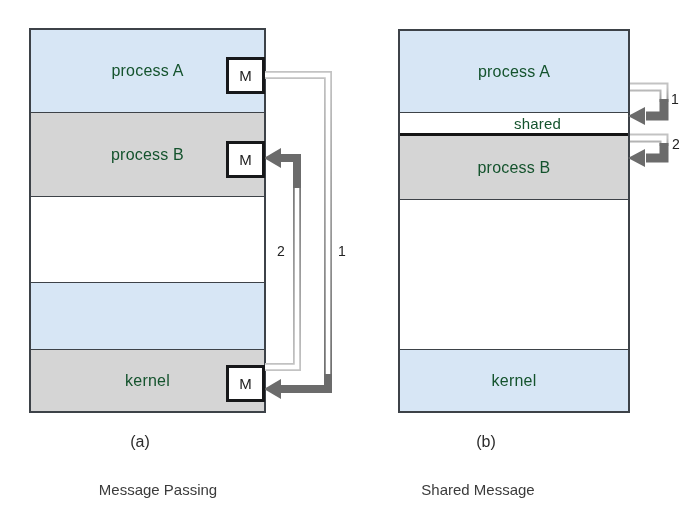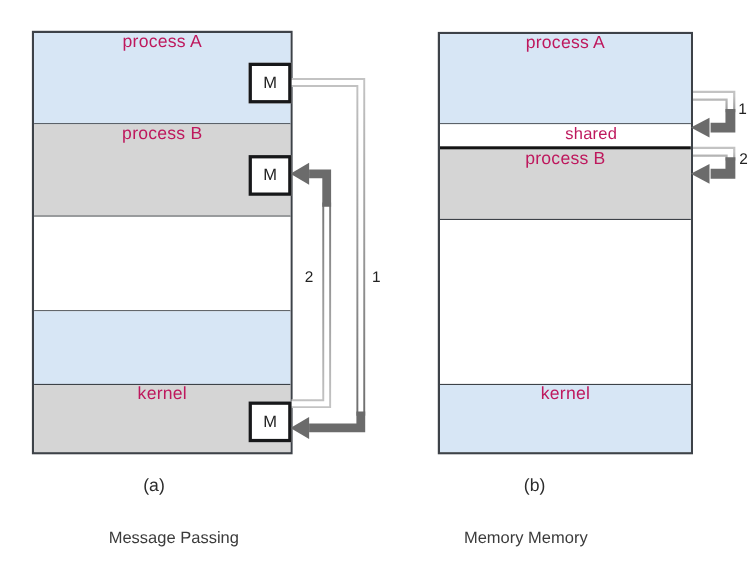--- a/index.html
+++ b/index.html
@@ -6,22 +6,22 @@
   .stage {
     position:relative; width:685px; height:518px; background:#ffffff;
     font-family:"Liberation Sans", sans-serif; color:#222; overflow:hidden;
   }
   .panel {
     position:absolute; border:2px solid #3d4248; box-sizing:border-box; background:#fff;
   }
   .panel-a { left:29px; top:28px; width:237px; height:385px; }
   .panel-b { left:398px; top:29px; width:232px; height:384px; }
   .sect {
-    box-sizing:border-box; display:flex; align-items:flex-start; justify-content:center;
-    font-size:16px; color:#be185d; letter-spacing:0.2px;
+    box-sizing:border-box; display:flex; align-items:center; justify-content:center;
+    font-size:16px; color:#14532d; letter-spacing:0.2px;
   }
   .div1 { border-bottom:1px solid #3d4248; }
   .blue { background:#d7e6f5; }
   .gray { background:#d5d5d5; }
   .white { background:#ffffff;padding-left:47px; }
   
   .pa-a { height:83px; }
   .pa-b { height:84px; }
   .pa-w { height:86px; }
   .pa-x { height:67px; }
@@ -156,15 +156,15 @@
   </svg>
 
   <div class="num num-a1">1</div>
   <div class="num num-a2">2</div>
   <div class="num num-b1">1</div>
   <div class="num num-b2">2</div>
 
   <div class="cap cap-a">(a)</div>
   <div class="cap cap-b">(b)</div>
   <div class="subtitle sub-a">Message Passing</div>
-  <div class="subtitle sub-b">Memory Memory</div>
+  <div class="subtitle sub-b">Shared Message</div>
 
 </div>
 
 </body></html>

